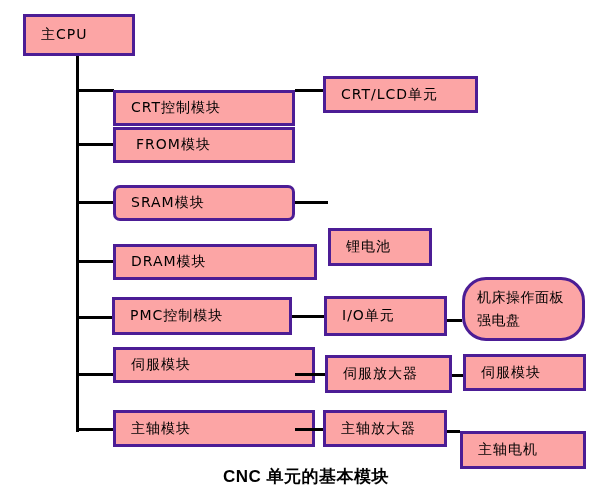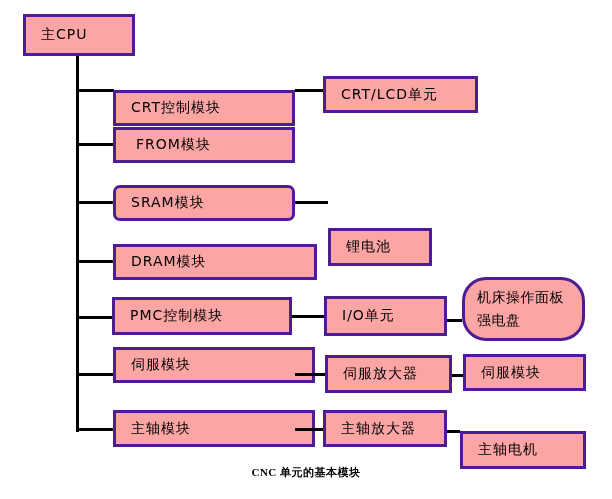--- a/index.html
+++ b/index.html
@@ -88,23 +88,23 @@
   #box-panel        { left: 462px; top: 277px; width: 123px; height: 64px; border-radius: 24px; }
   #box-servomotor   { left: 463px; top: 354px; width: 123px; height: 37px; }
   #box-spindlemotor { left: 460px; top: 408px; width: 126px; height: 38px; margin-top: 23px; }
 
   #caption {
     position: absolute;
     left: 0;
     top: 465px;
     width: 612px;
     text-align: center;
-    font-family: Liberation Serif, serif;
+    font-family: Liberation Sans, sans-serif;
     font-weight: bold;
-    font-size: 11px;
+    font-size: 17px;
     letter-spacing: 0.5px;
   }
 </style>
 </head>
 <body>
 
 <div id="stage">
 
   <div class="box" id="box-cpu">主CPU</div>
 

